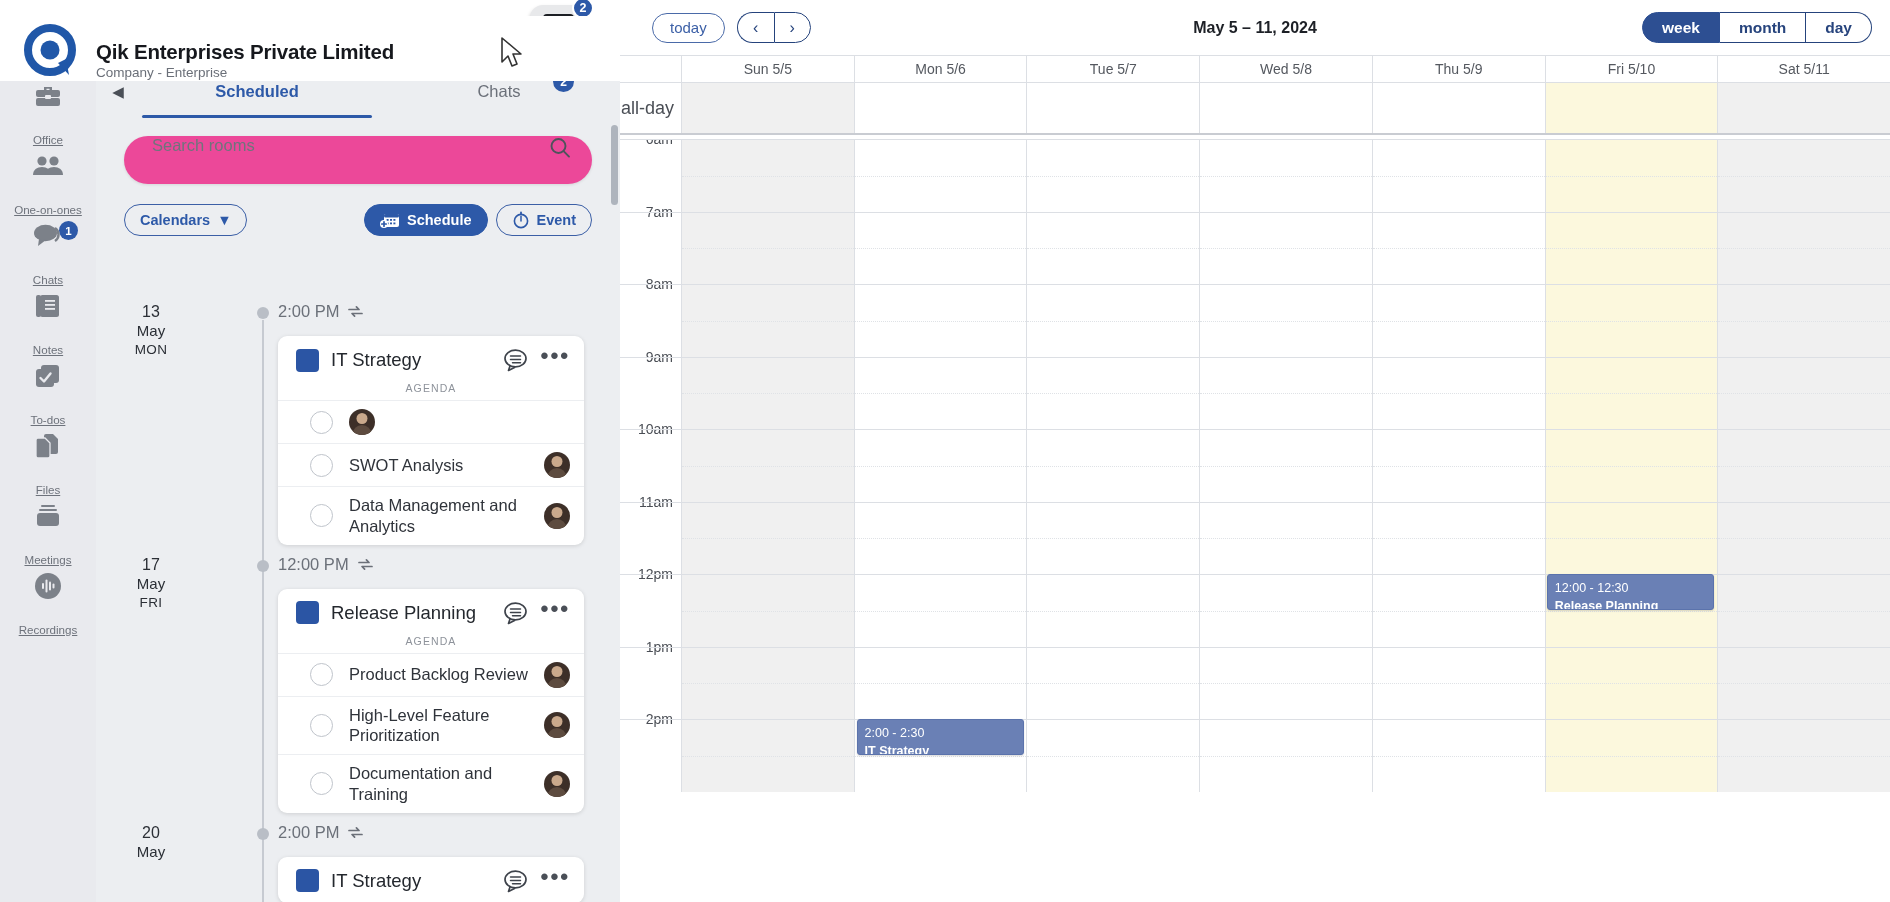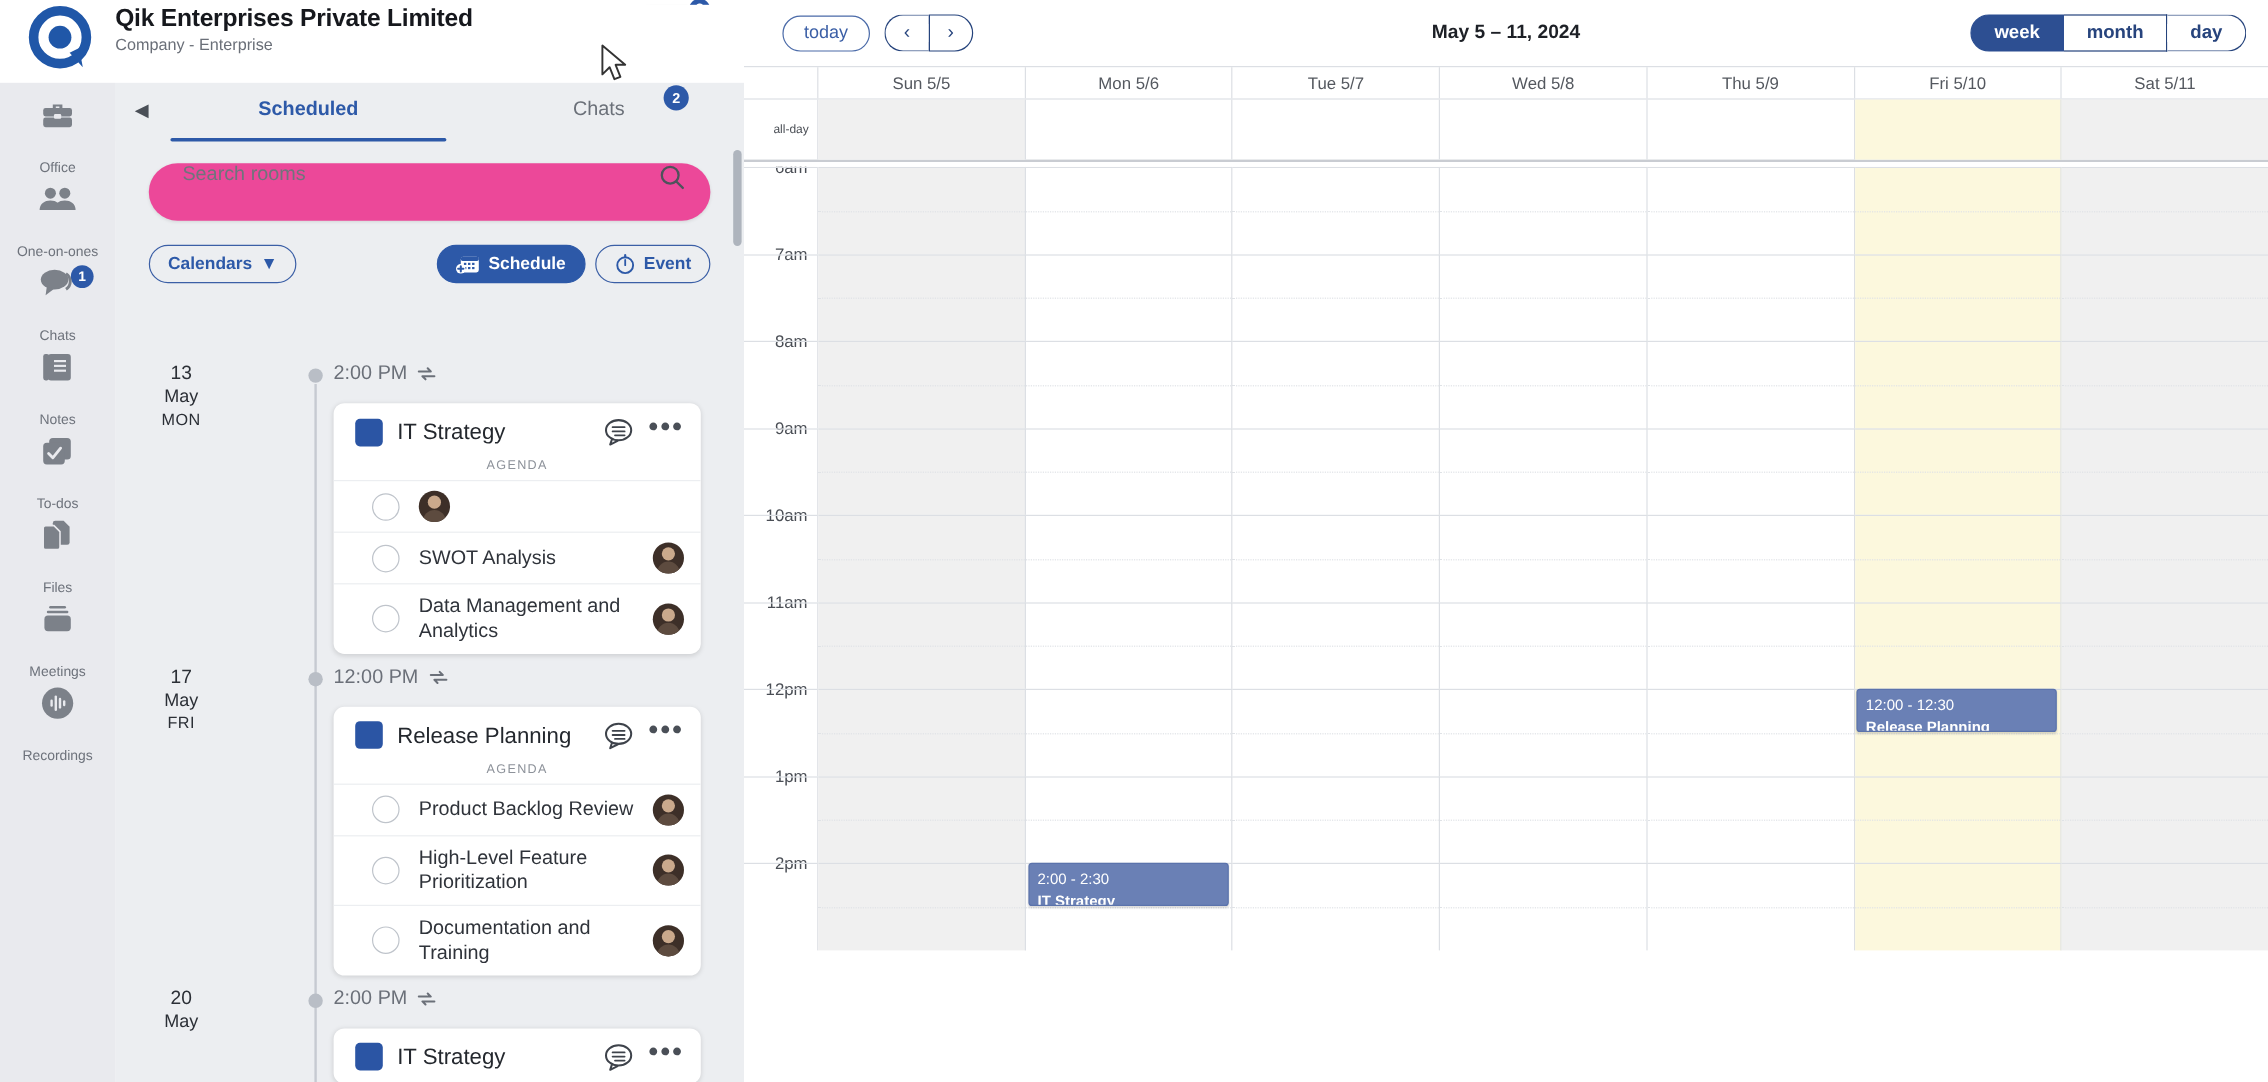--- a/index.html
+++ b/index.html
@@ -8,22 +8,22 @@
     width: 1890px; height: 902px;
     font-family: "Liberation Sans", sans-serif;
     overflow: hidden;
     background: #ffffff;
     color: #2b2b2b;
   }
   #app { position: relative; width: 1890px; height: 902px; display: block; }
 
   
   .brand-bar {
-    position: absolute; left: 0; top: 4px; width: 620px; height: 65px;
-    background: #ffffff; display: flex; align-items: flex-start;
+    position: absolute; left: 0; top: 16px; width: 620px; height: 65px;
+    background: #ffffff; display: flex; align-items: flex-end;
     z-index: 40;
   }
   .brand-logo {
     width: 58px; height: 58px; margin-left: 22px; margin-right: 16px;
     flex: 0 0 auto; position: relative;
   }
   .brand-text { display: flex; flex-direction: column; justify-content: center; }
   .brand-title { font-size: 20.5px; font-weight: 700; color: #16181d; letter-spacing: -0.2px; line-height: 1.15; }
   .brand-sub { font-size: 13.5px; color: #6a6f78; margin-top: 2px; line-height: 1.15; }
 
@@ -61,21 +61,21 @@
     position: absolute; left: 0; top: 65px; width: 96px; bottom: 0;
     background: #e9eaee; display: flex; flex-direction: column; align-items: center;
     padding-top: 14px; z-index: 30;
   }
   .rail-item {
     width: 96px; height: 68px; display: flex; flex-direction: column;
     align-items: center; justify-content: center; cursor: pointer; position: relative;
     margin-bottom: 2px;
   }
   .rail-ico { height: 30px; display: flex; align-items: center; justify-content: center; position: relative; }
-  .rail-lbl { font-size: 11.6px; color: #6d727b; margin-top: 22px; white-space: nowrap; }
+  .rail-lbl { font-size: 11.6px; color: #6d727b; margin-top: 22px; white-space: nowrap; text-decoration: underline; }
   .rail-badge {
     position: absolute; right: 18px; top: 2px; min-width: 19px; height: 19px;
     border-radius: 10px; background: #2d59a8; color: #fff; font-size: 11.5px;
     font-weight: 700; display: flex; align-items: center; justify-content: center; padding: 0 4px;
   }
 
   
   .panel {
     position: absolute; left: 96px; top: 65px; width: 524px; bottom: 0;
     background: #eceef1; overflow: hidden; z-index: 20;
@@ -227,21 +227,21 @@
     justify-content: center; font-size: 14px; color: #54585f;
   }
   .gh-cell:last-child { border-right: none; }
 
   .allday {
     display: flex; height: 52px; border-bottom: 2px solid #c9ccd2;
   }
   .ad-gut {
     width: 62px; flex: 0 0 auto; border-right: 1px solid #dcdfe4;
     display: flex; align-items: center; justify-content: flex-end;
-    padding-right: 7px; font-size: 10px; color: #4a4e55;
+    padding-right: 7px; font-size: 18px; color: #4a4e55;
   }
   .ad-cell { flex: 1 1 0; border-right: 1px solid #dcdfe4; }
   .ad-cell:last-child { border-right: none; }
   .wknd { background: #f0f0f0; }
   .today-col { background: #fcf8dd; }
 
   .grid-body { position: absolute; left: 0; right: 0; top: 139px; bottom: 0; overflow: hidden; }
   .gb-rows { position: relative; }
   .hrow { display: flex; height: 72.5px; justify-content: space-between; }
   .hr-gut {

